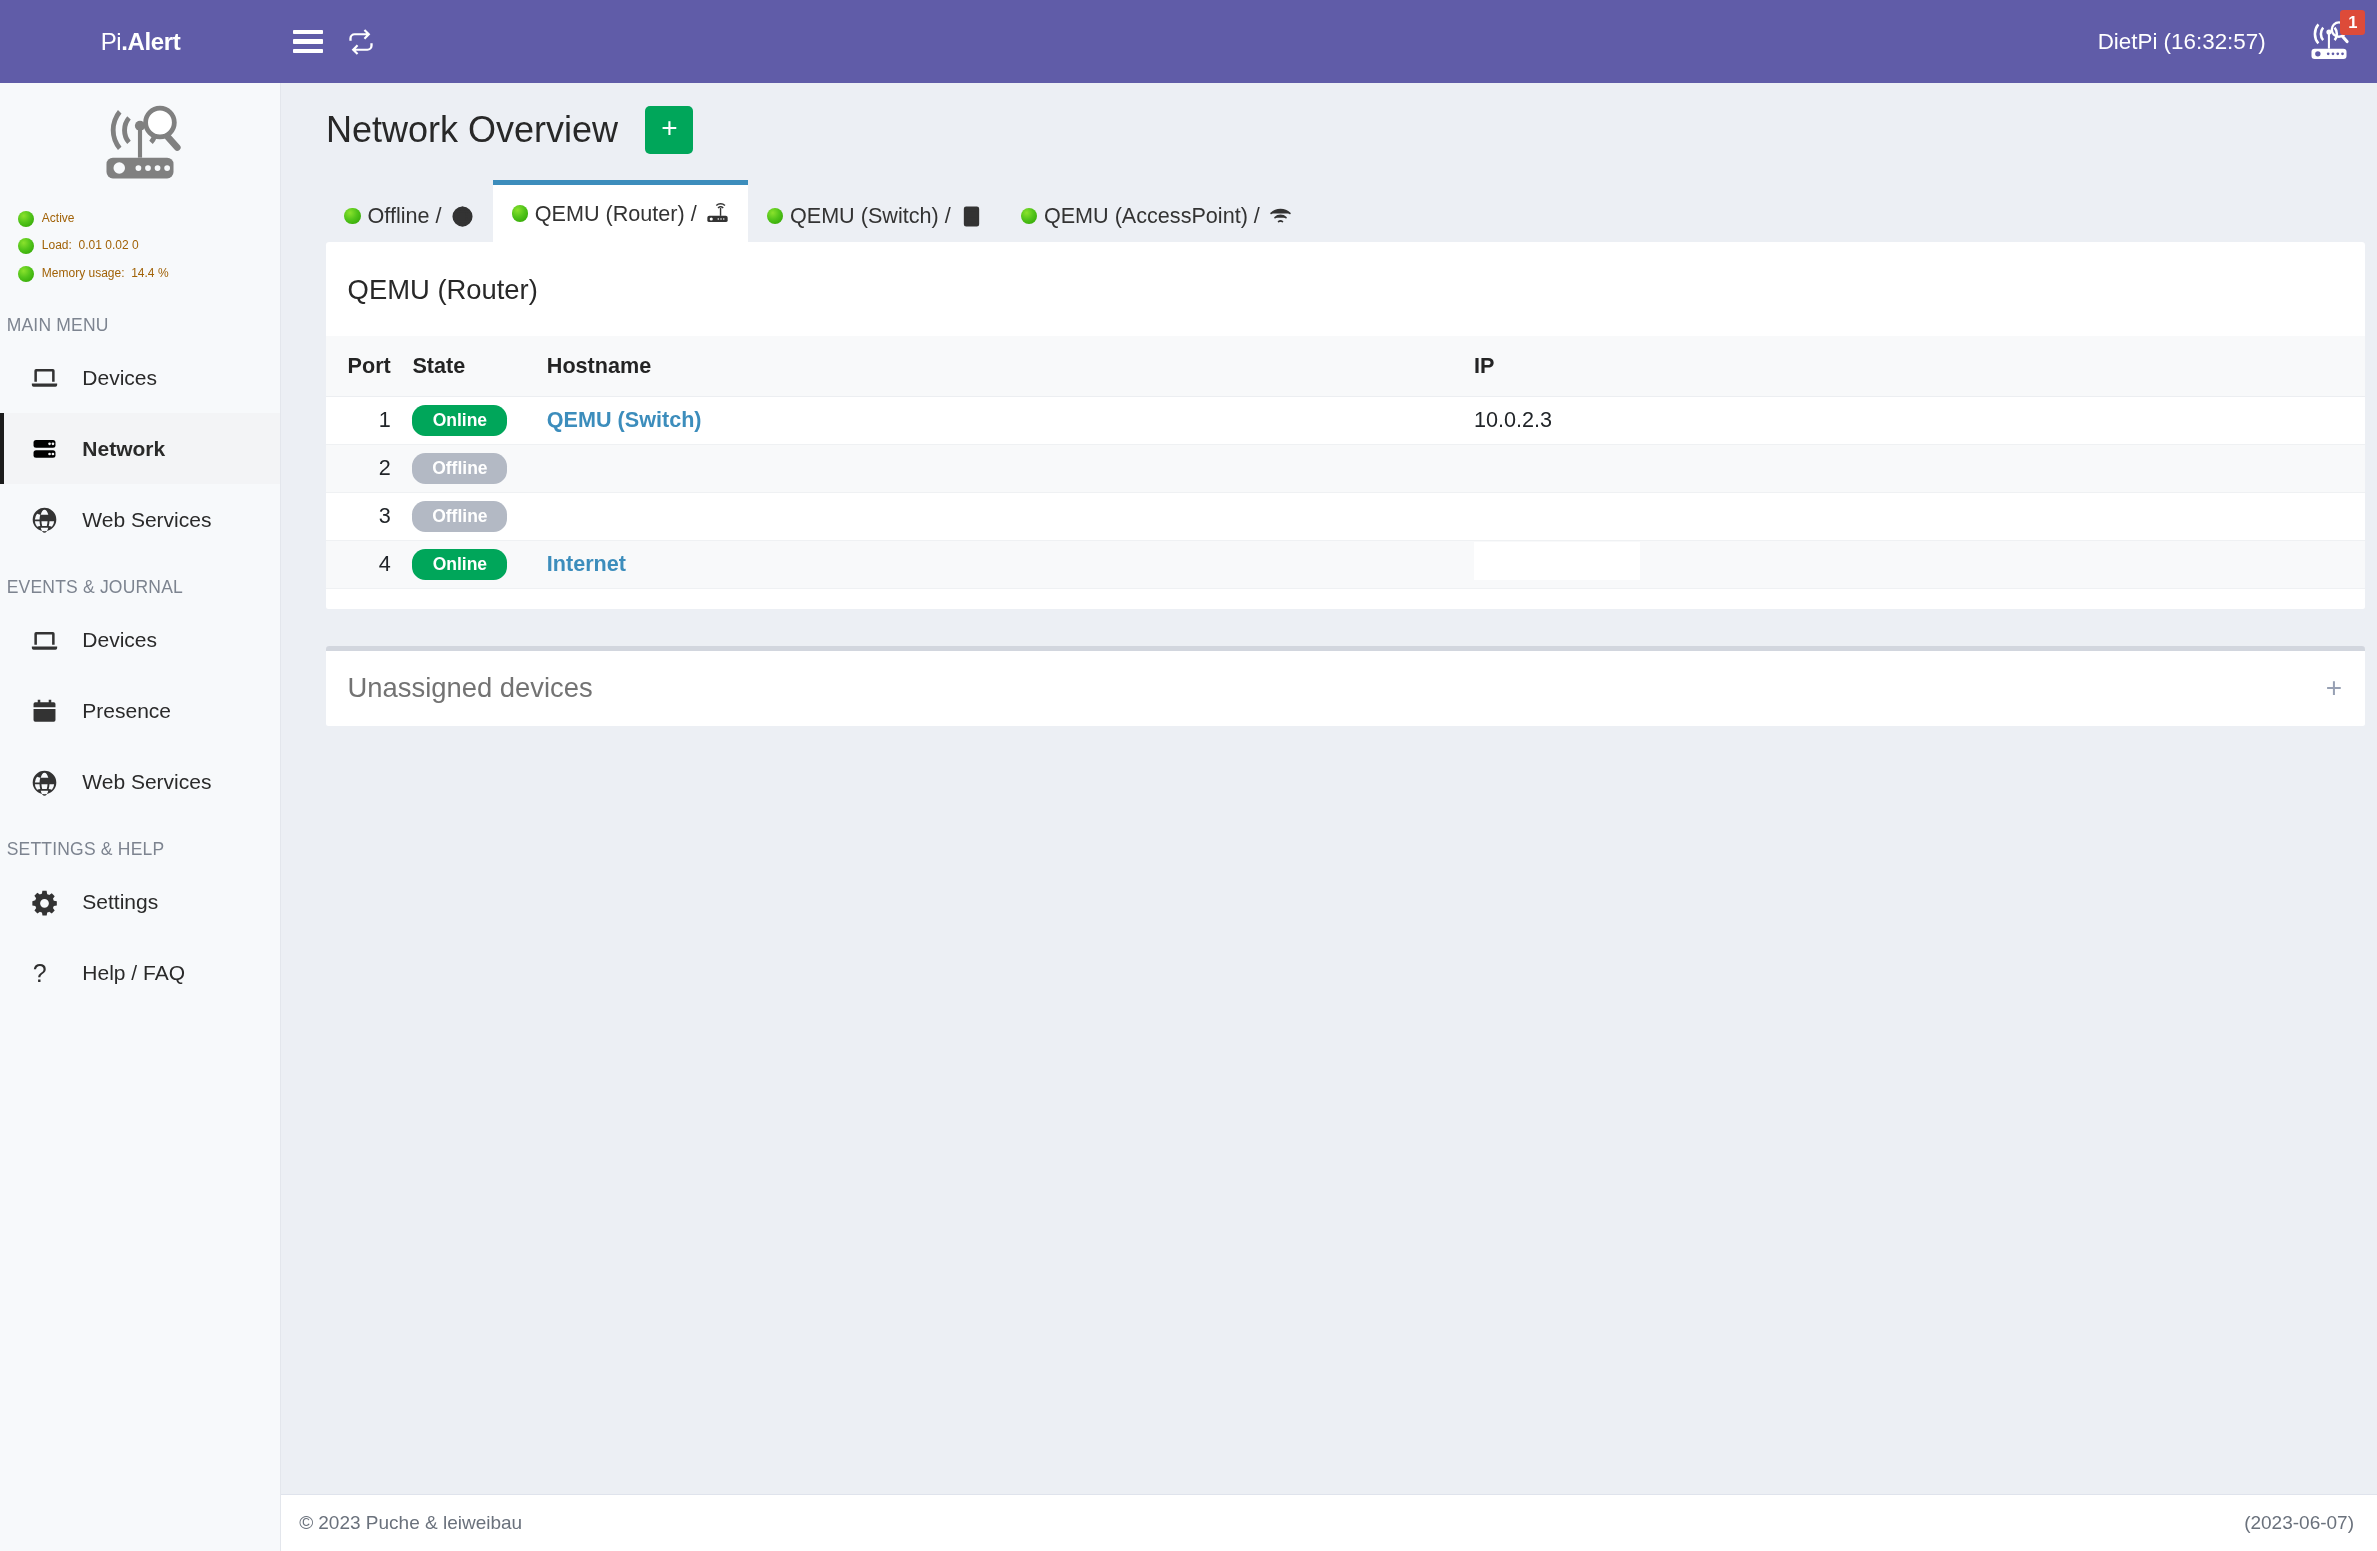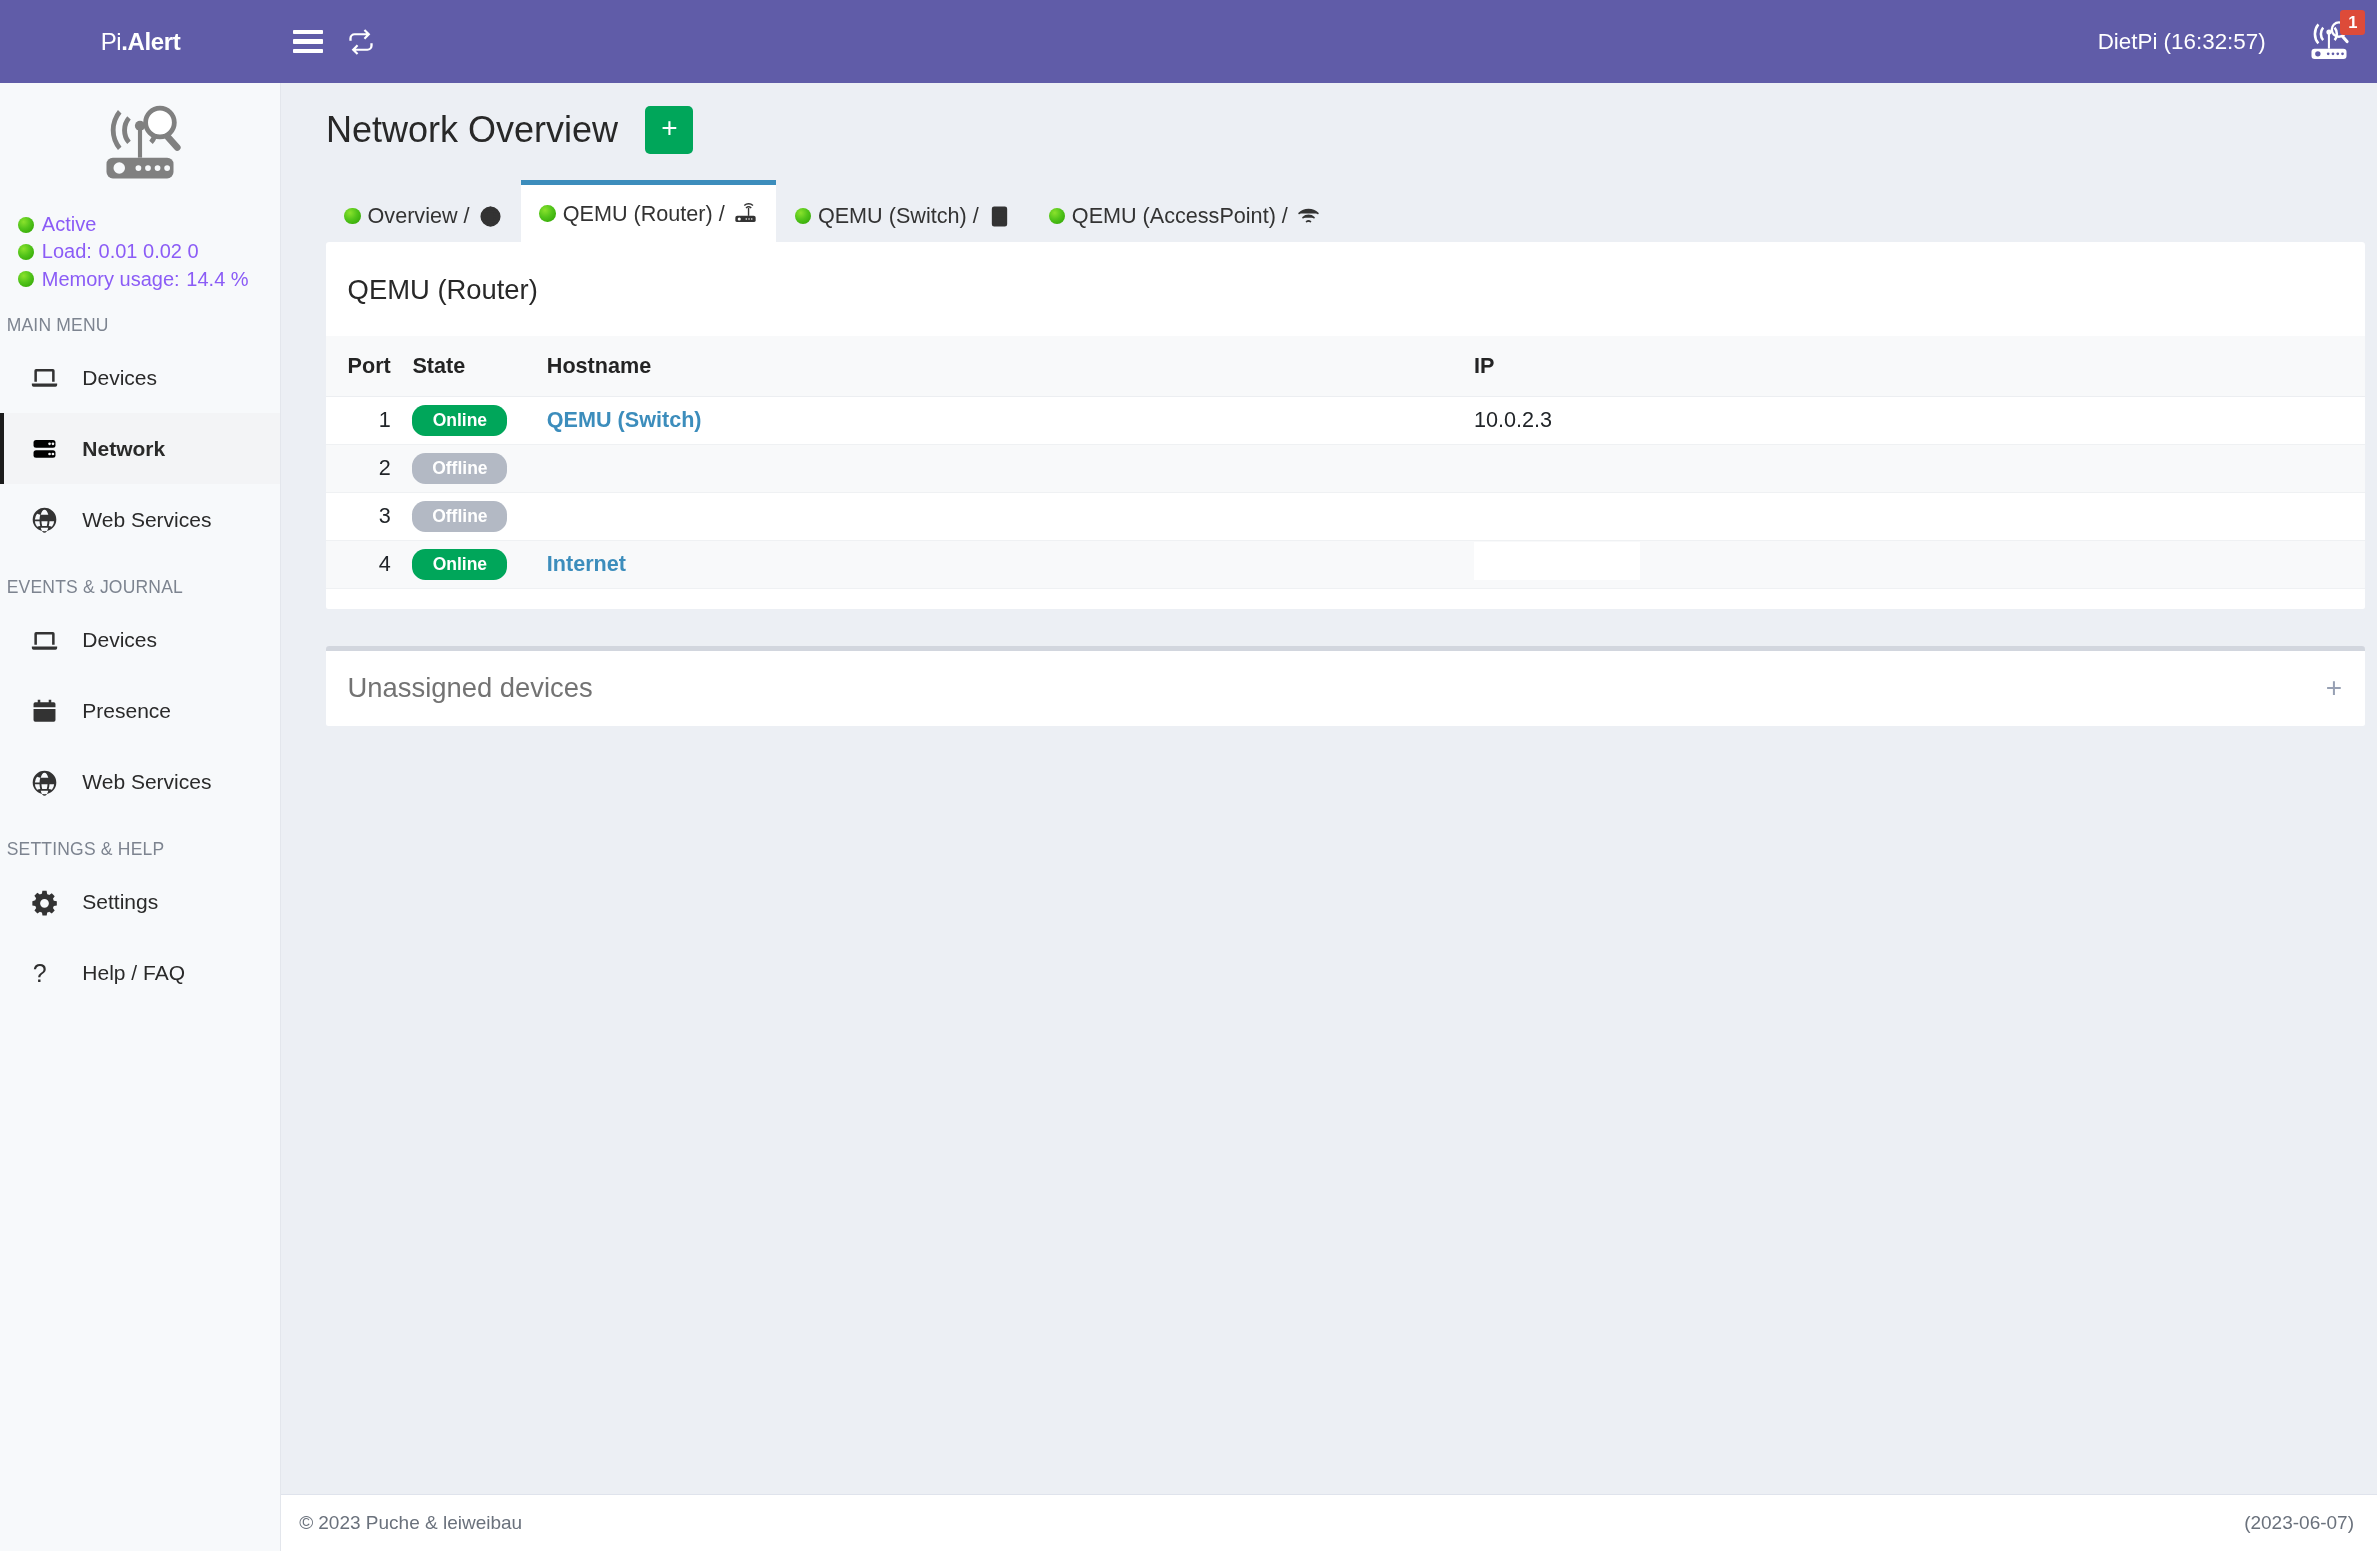--- a/index.html
+++ b/index.html
@@ -70,22 +70,22 @@
     overflow: hidden;
   }
   .side-brand {
     padding: 21.6px 0 10px 0;
     display: flex; justify-content: center;
   }
   .side-brand svg { width: 106px; height: 83px; }
 
   .status-list { padding: 13.3px 0 0 18.3px; }
   .status-row {
-    display: flex; align-items: center;
-    font-size: 20px; color: #8b5cf6;
+    display: flex; 
+    font-size: 12px; color: #a16207;
     height: 27.4px;
   }
   .dot {
     width: 16px; height: 16px; border-radius: 50%;
     background: radial-gradient(circle at 35% 30%, #8ae22c 0%, #52c41a 45%, #2aa000 100%);
     margin-right: 7.5px; flex: 0 0 16px;
   }
   .status-label { margin-right: 6.7px; }
   .status-value { }
 
@@ -406,21 +406,21 @@
 
     <div class="page-head">
       <div class="page-title">Network Overview</div>
       <button class="add-btn">+</button>
     </div>
 
     <div class="tabs-wrap">
 
       <div class="tab">
         <span class="dot"></span>
-        <span>Overview /</span>
+        <span>Offline /</span>
         <span class="tab-ico">
           <svg viewBox="0 0 32 32" fill="none" stroke="#333" stroke-width="2">
               <circle cx="16" cy="16" r="13"></circle>
               <ellipse cx="16" cy="16" rx="6" ry="13"></ellipse>
               <line x1="3" y1="16" x2="29" y2="16"></line>
               <line x1="5.5" y1="9" x2="26.5" y2="9"></line>
               <line x1="5.5" y1="23" x2="26.5" y2="23"></line>
             </svg>
         </span>
       </div>

